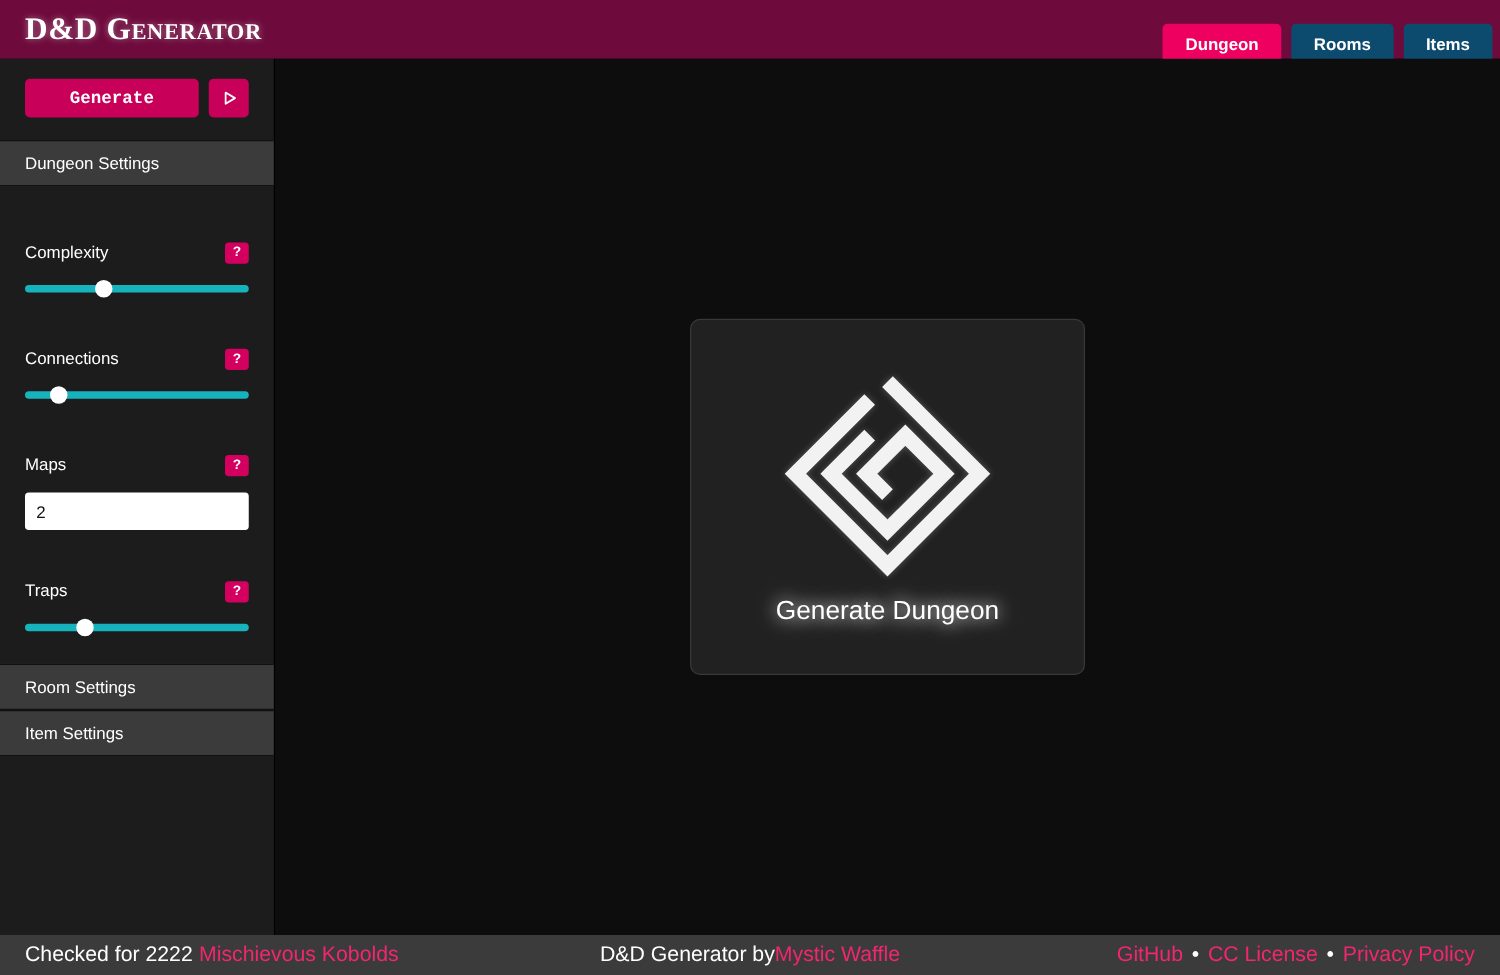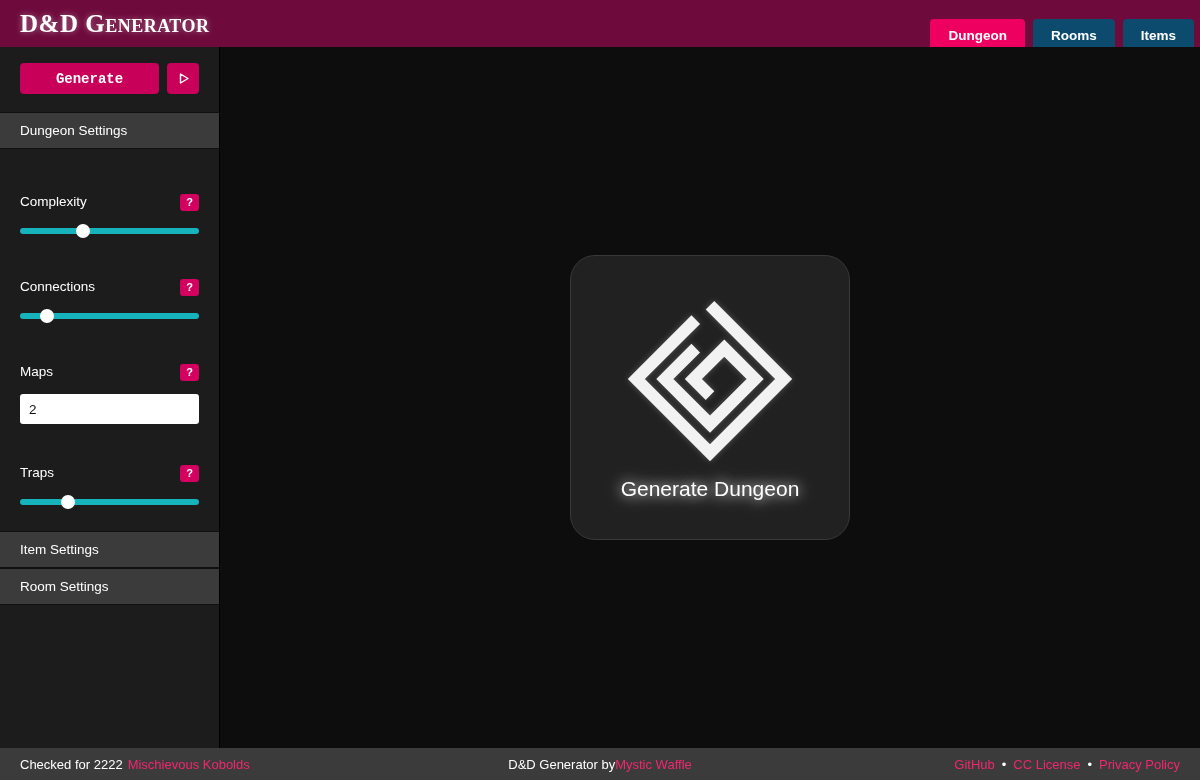--- a/index.html
+++ b/index.html
@@ -94,37 +94,37 @@
   }
   .spacer-bot { height:22px; }
   .sidebar-fill { flex:1; background:#1c1c1c; }
 
   
   .main {
     flex:1; background:#0d0d0d;
     display:flex; align-items:center; justify-content:center;
   }
   .logo-card {
-    width:280px; height:285px;
-    background:#212121; border:1px solid #383838; border-radius:25px;
+    width:316px; height:285px;
+    background:#212121; border:1px solid #383838; border-radius:8px;
     display:flex; flex-direction:column;
     align-items:center; justify-content:center;
     cursor:pointer; gap:14px;
   }
   .logo-card svg { display:block; filter:drop-shadow(0 0 3px rgba(255,255,255,.25)); }
   .logo-caption {
     color:#fff; font-size:21px; font-weight:400;
     text-shadow:0 0 12px rgba(255,255,255,.85), 0 0 22px rgba(255,255,255,.5);
   }
 
   
   .footer {
     height:32px; flex:0 0 32px; background:#3b3b3b;
     display:flex; align-items:center; padding:0 20px;
-    font-size:13px; color:#fff; position:relative;
+    font-size:17px; color:#fff; position:relative;
   }
   .foot-left { display:flex; gap:5px; }
   .foot-center {
     position:absolute; left:50%; transform:translateX(-50%);
     display:flex; gap:0; white-space:nowrap;
   }
   .foot-right { margin-left:auto; display:flex; gap:7px; align-items:center; }
   .flink { color:#f2266e; text-decoration:none; cursor:pointer; }
   .dot { color:#fff; }
 </style>
@@ -198,22 +198,22 @@
           </div>
           <div class="slider">
             <div class="slider-track"></div>
             <div class="slider-knob" id="knob3" style="left: 27%;"></div>
           </div>
         </div>
 
         <div class="spacer-bot"></div>
       </div>
 
+      <div class="section-head">Room Settings</div>
       <div class="section-head">Item Settings</div>
-      <div class="section-head">Room Settings</div>
       <div class="sidebar-fill"></div>
     </div>
 
     <div class="main">
       <div class="logo-card">
         <span>
           <svg width="168" height="168" viewBox="0 0 100 100">
             <g transform="rotate(45 50 50)" fill="none" stroke="#f2f2f2" stroke-width="7.2">
               <path d="M19 19 H81 V81 H19 V31"></path>
               <path d="M31 43 V69 H69 V31 H43 V57 H57"></path>

